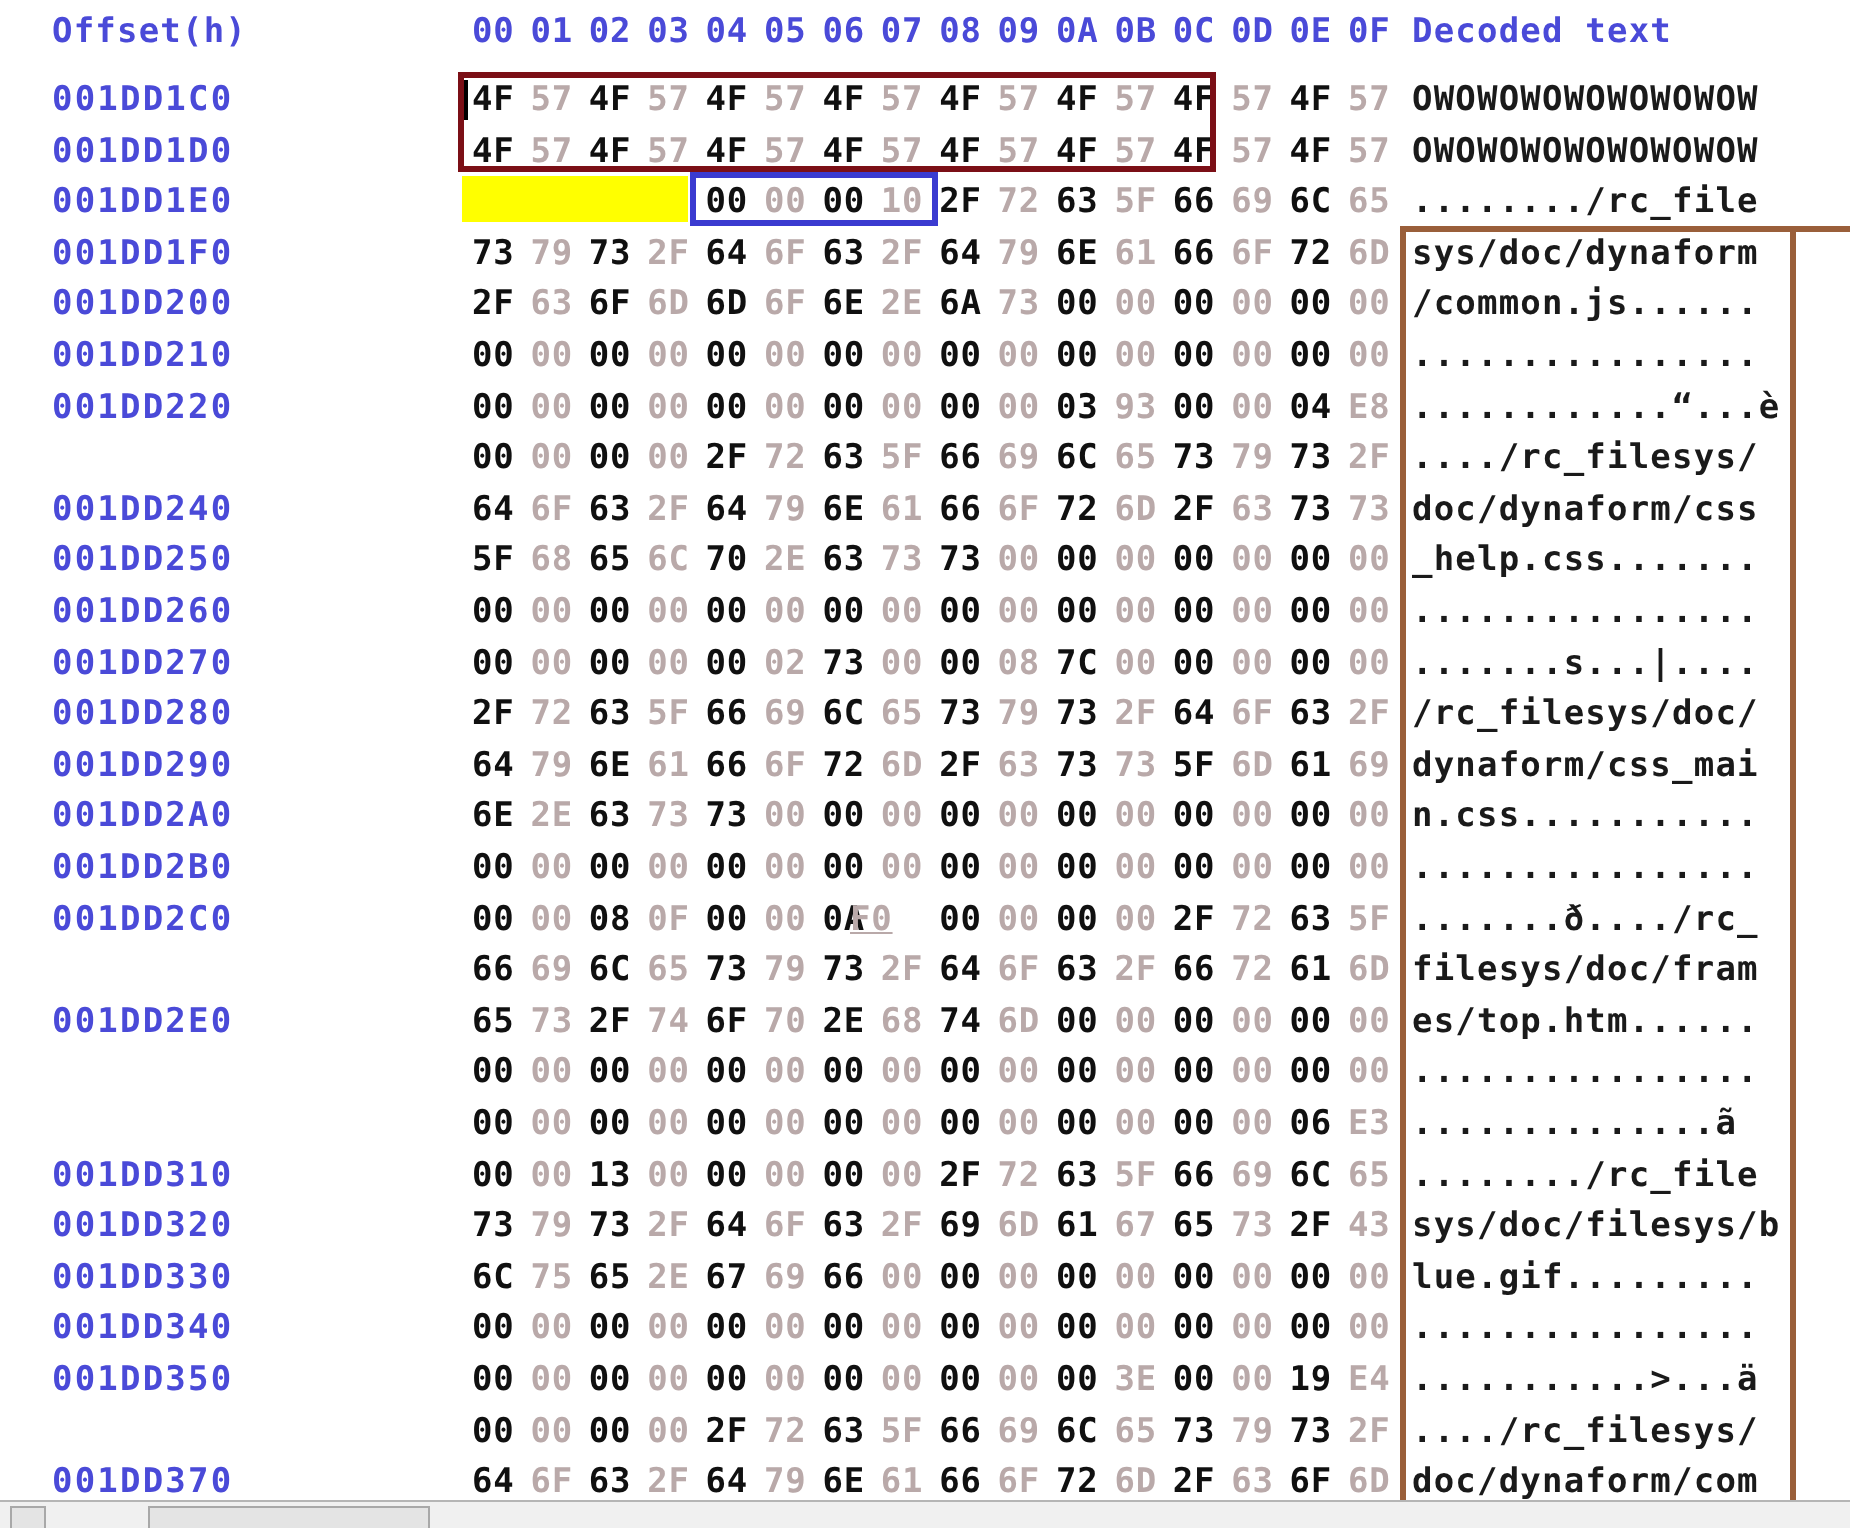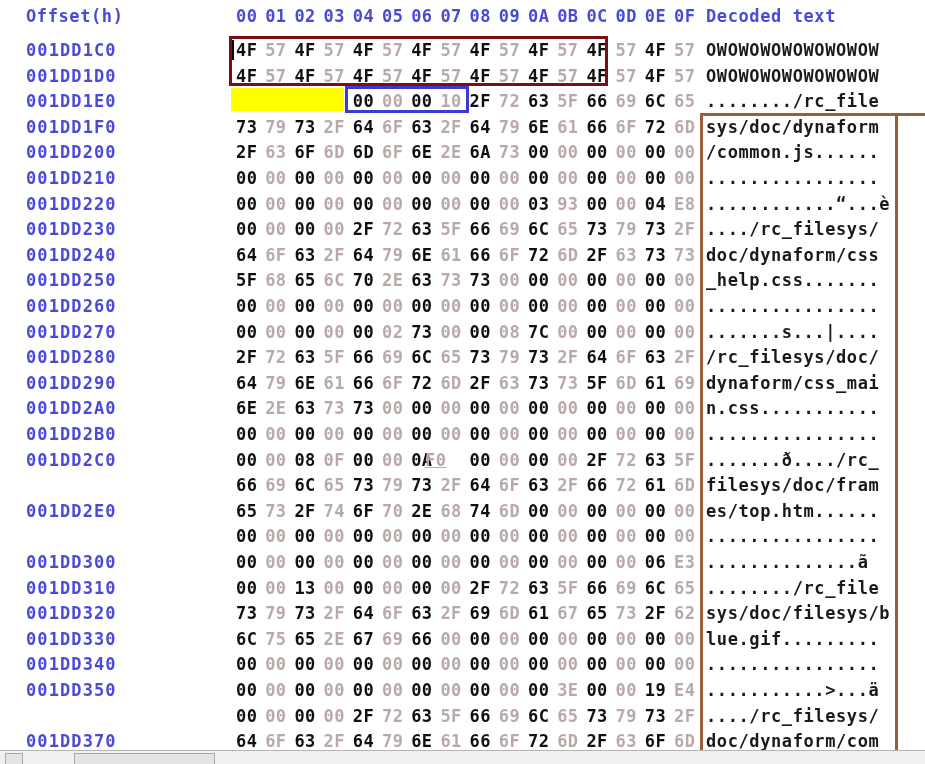--- a/index.html
+++ b/index.html
@@ -326,21 +326,20 @@
         <span class="byte even" style="left: 469.6px;">00</span>
         <span class="byte odd" style="left: 498.8px;">00</span>
         <span class="byte even" style="left: 528px;">03</span>
         <span class="byte odd" style="left: 557.2px;">93</span>
         <span class="byte even" style="left: 586.4px;">00</span>
         <span class="byte odd" style="left: 615.6px;">00</span>
         <span class="byte even" style="left: 644.8px;">04</span>
         <span class="byte odd" style="left: 674px;">E8</span>
       </div>
       <div class="hex-row" style="position: absolute; left: 0px; width: 925px; top: 217.2px;">
-        <span class="off">001DD230</span>
         <span class="byte even" style="left: 236px;">00</span>
         <span class="byte odd" style="left: 265.2px;">00</span>
         <span class="byte even" style="left: 294.4px;">00</span>
         <span class="byte odd" style="left: 323.6px;">00</span>
         <span class="byte even" style="left: 352.8px;">2F</span>
         <span class="byte odd" style="left: 382px;">72</span>
         <span class="byte even" style="left: 411.2px;">63</span>
         <span class="byte odd" style="left: 440.4px;">5F</span>
         <span class="byte even" style="left: 469.6px;">66</span>
         <span class="byte odd" style="left: 498.8px;">69</span>
@@ -571,21 +570,20 @@
         <span class="byte even" style="left: 469.6px;">00</span>
         <span class="byte odd" style="left: 498.8px;">00</span>
         <span class="byte even" style="left: 528px;">00</span>
         <span class="byte odd" style="left: 557.2px;">00</span>
         <span class="byte even" style="left: 586.4px;">00</span>
         <span class="byte odd" style="left: 615.6px;">00</span>
         <span class="byte even" style="left: 644.8px;">00</span>
         <span class="byte odd" style="left: 674px;">00</span>
       </div>
       <div class="hex-row" style="position: absolute; left: 0px; width: 925px; top: 550px;">
-        <span class="off">001DD300</span>
         <span class="byte even" style="left: 236px;">00</span>
         <span class="byte odd" style="left: 265.2px;">00</span>
         <span class="byte even" style="left: 294.4px;">00</span>
         <span class="byte odd" style="left: 323.6px;">00</span>
         <span class="byte even" style="left: 352.8px;">00</span>
         <span class="byte odd" style="left: 382px;">00</span>
         <span class="byte even" style="left: 411.2px;">00</span>
         <span class="byte odd" style="left: 440.4px;">00</span>
         <span class="byte even" style="left: 469.6px;">00</span>
         <span class="byte odd" style="left: 498.8px;">00</span>
@@ -625,21 +623,21 @@
         <span class="byte odd" style="left: 382px;">6F</span>
         <span class="byte even" style="left: 411.2px;">63</span>
         <span class="byte odd" style="left: 440.4px;">2F</span>
         <span class="byte even" style="left: 469.6px;">69</span>
         <span class="byte odd" style="left: 498.8px;">6D</span>
         <span class="byte even" style="left: 528px;">61</span>
         <span class="byte odd" style="left: 557.2px;">67</span>
         <span class="byte even" style="left: 586.4px;">65</span>
         <span class="byte odd" style="left: 615.6px;">73</span>
         <span class="byte even" style="left: 644.8px;">2F</span>
-        <span class="byte odd" style="left: 674px;">62</span>
+        <span class="byte odd" style="left: 674px;">43</span>
       </div>
       <div class="hex-row" style="position: absolute; left: 0px; width: 925px; top: 626.8px;">
         <span class="off">001DD330</span>
         <span class="byte even" style="left: 236px;">6C</span>
         <span class="byte odd" style="left: 265.2px;">75</span>
         <span class="byte even" style="left: 294.4px;">65</span>
         <span class="byte odd" style="left: 323.6px;">2E</span>
         <span class="byte even" style="left: 352.8px;">67</span>
         <span class="byte odd" style="left: 382px;">69</span>
         <span class="byte even" style="left: 411.2px;">66</span>

